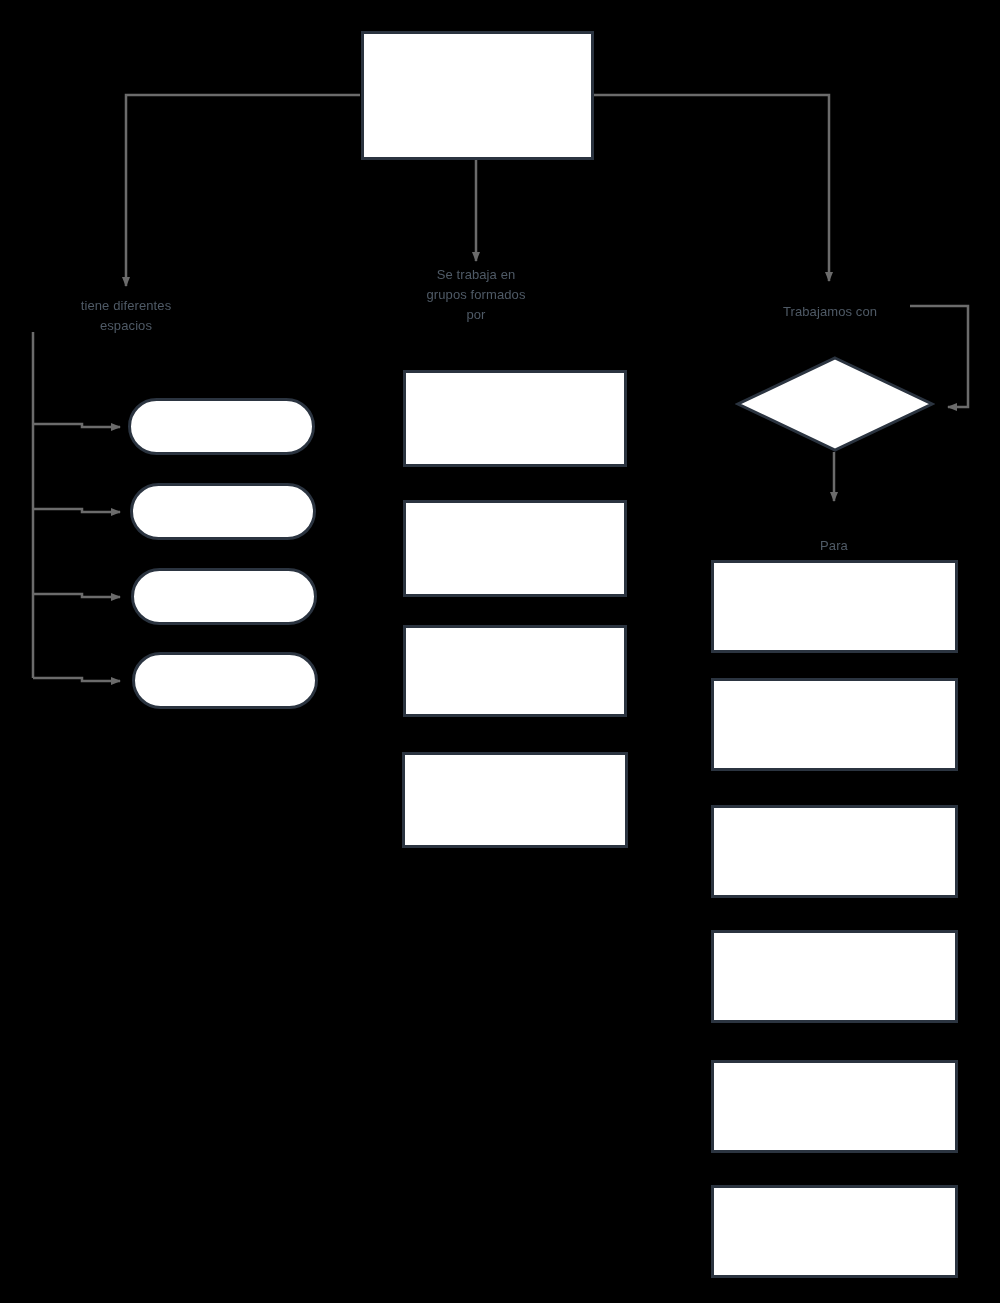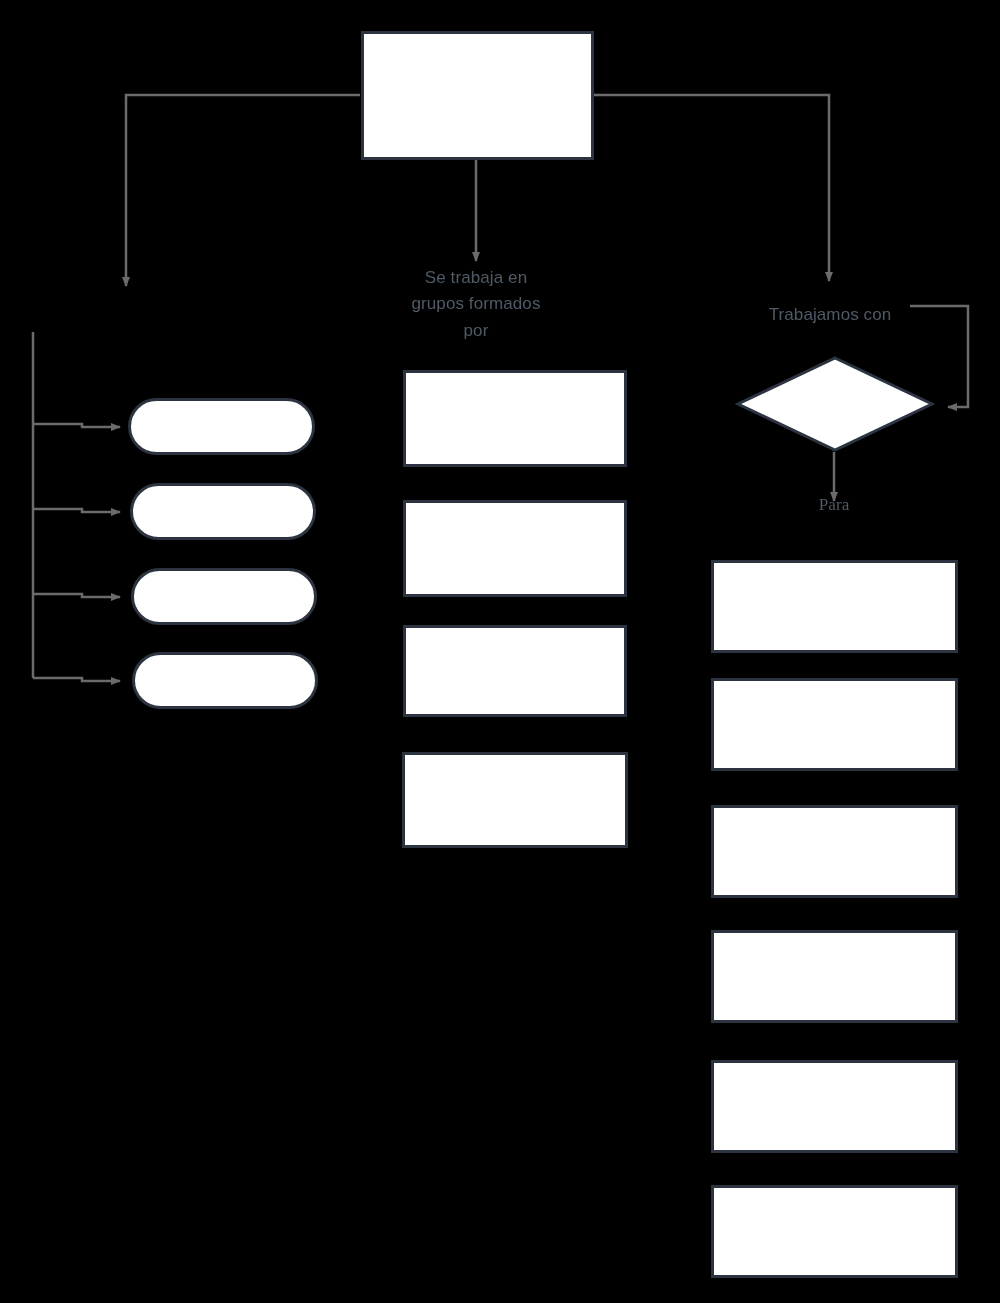--- a/index.html
+++ b/index.html
@@ -62,21 +62,21 @@
     justify-content: center;
     text-align: center;
     color: #2b3440;
     font-size: 15px;
     line-height: 1.2;
     font-family: "Liberation Sans", sans-serif;
   }
   .edge-label {
     position: absolute;
     color: #4f5a66;
-    font-size: 17px;
+    font-size: 13px;
     line-height: 1.55;
     text-align: center;
     white-space: pre-line;
     font-family: "Liberation Sans", sans-serif;
     letter-spacing: 0.1px;
   }
 </style>
 </head>
 <body>
 
@@ -103,25 +103,27 @@
 
     <path d="M910,306 L968,306 L968,407 L948,407" fill="none" stroke="#6b6b6b" stroke-width="2.5" marker-end="url(#arrow)"></path>
 
     <path d="M834,452 L834,501" fill="none" stroke="#6b6b6b" stroke-width="2.5" marker-end="url(#arrow)"></path>
   </svg>
 
   <div class="node rect" style="left:361px; top:31px; width:233px; height:129px;">
     <span></span>
   </div>
 
+  <div class="edge-label" style="left:26px; top:296px; width:200px;">tiene diferentes
+espacios</div>
   <div class="edge-label" style="left:381px; top:265px; width:190px;">Se trabaja en
 grupos formados
 por</div>
   <div class="edge-label" style="left:740px; top:302px; width:180px;">Trabajamos con</div>
-  <div class="edge-label" style="left:784px; top:492px; width:100px;font-family:Liberation Serif, serif;">Para</div>
+  <div class="edge-label" style="left:784px; top:536px; width:100px;">Para</div>
 
   <div class="node stadium" style="left:128px; top:398px; width:187px; height:57px;">
     <span></span>
   </div>
   <div class="node stadium" style="left:130px; top:483px; width:186px; height:57px;">
     <span></span>
   </div>
   <div class="node stadium" style="left:131px; top:568px; width:186px; height:57px;">
     <span></span>
   </div>

